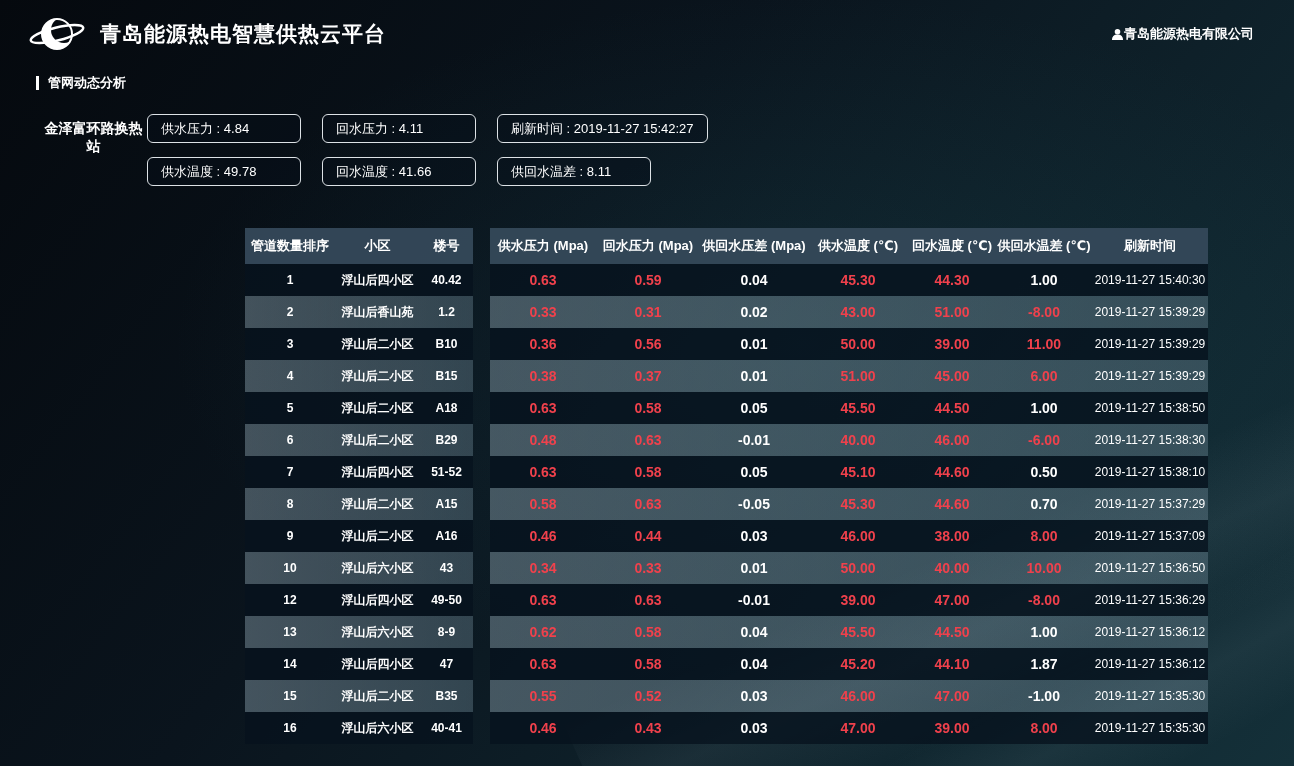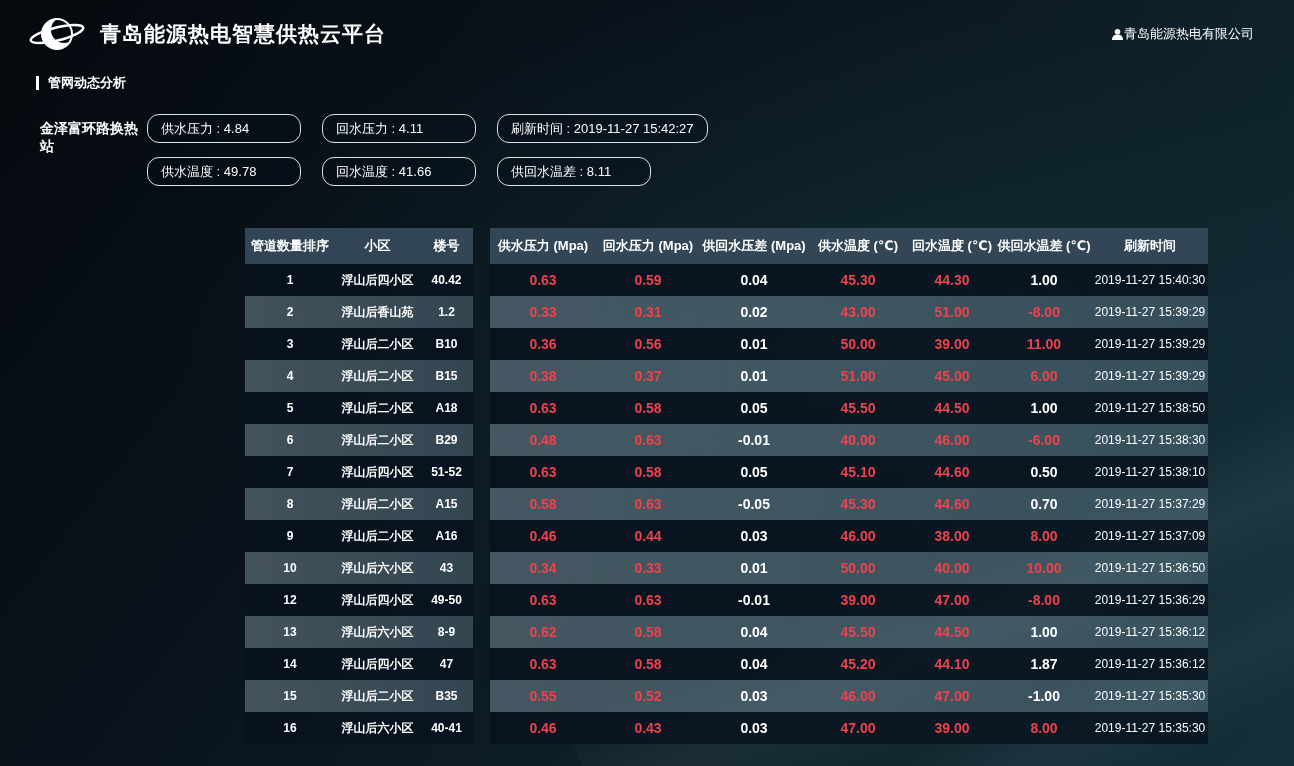--- a/index.html
+++ b/index.html
@@ -22,34 +22,34 @@
     right:-300px;bottom:-180px;width:1100px;height:400px;
     background:linear-gradient(180deg,rgba(0,0,0,0) 35%,rgba(190,215,225,0.06) 52%,rgba(0,0,0,0) 70%);
     transform:rotate(-28deg);
   }
   .layer{position:relative;z-index:1;}
 
   
   .app-header{display:flex;align-items:center;padding:10px 40px 0 28px;height:48px;}
   .logo{width:58px;height:44px;flex:0 0 auto;}
   .app-title{color:#ffffff;font-size:21px;font-weight:bold;margin:0 0 0 14px;letter-spacing:1px;}
-  .user-account{margin-left:auto;display:flex;align-items:center;color:#ffffff;font-size:13px;cursor:pointer;}
+  .user-account{margin-left:auto;display:flex;align-items:center;color:#ffffff;font-size:13px;cursor:pointer;font-weight:bold;}
   .user-account svg{display:block;}
 
   
   .section-title{display:flex;align-items:center;margin:16px 0 0 36px;color:#ffffff;font-size:13px;font-weight:bold;}
   .section-bar{width:3px;height:14px;background:#ffffff;margin-right:9px;}
 
   
   .station-panel{display:flex;margin-top:22px;padding-left:40px;}
-  .station-name{width:107px;flex:0 0 auto;color:#ffffff;font-size:14px;font-weight:bold;padding-top:6px;}
+  .station-name{width:107px;flex:0 0 auto;color:#ffffff;font-size:14px;font-weight:bold;padding-top:6px;text-align:center;}
   .metric-row{display:flex;gap:21px;margin-bottom:14px;}
   .metric-box{
     min-width:154px;height:29px;line-height:27px;box-sizing:border-box;
-    border:1px solid #dde2e6;border-radius:12px;
+    border:1px solid #dde2e6;border-radius:6px;
     background:rgba(5,15,25,0.35);
     color:#ffffff;font-size:13px;padding:0 13px;white-space:nowrap;
   }
 
   
   .tables{display:flex;margin:28px 0 0 245px;align-items:flex-start;}
   table{border-collapse:collapse;table-layout:fixed;}
   .left-table{width:228px;margin-right:17px;}
   .right-table{width:718px;}
   th{

